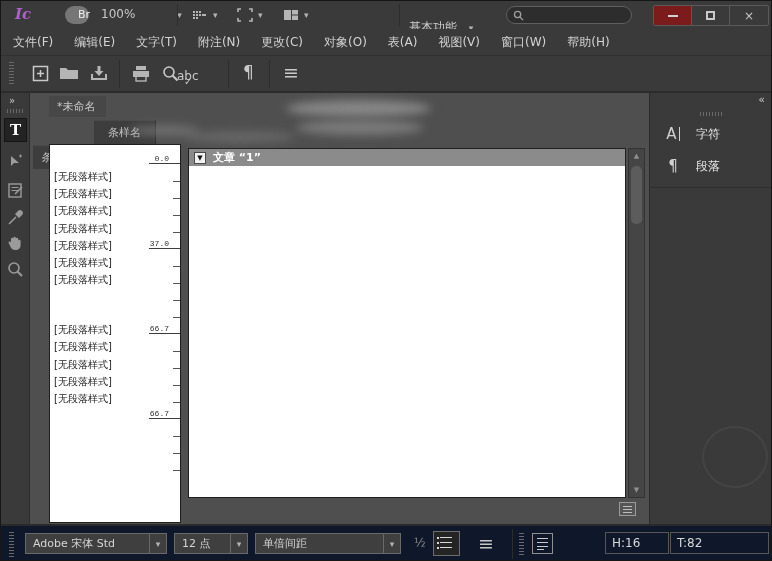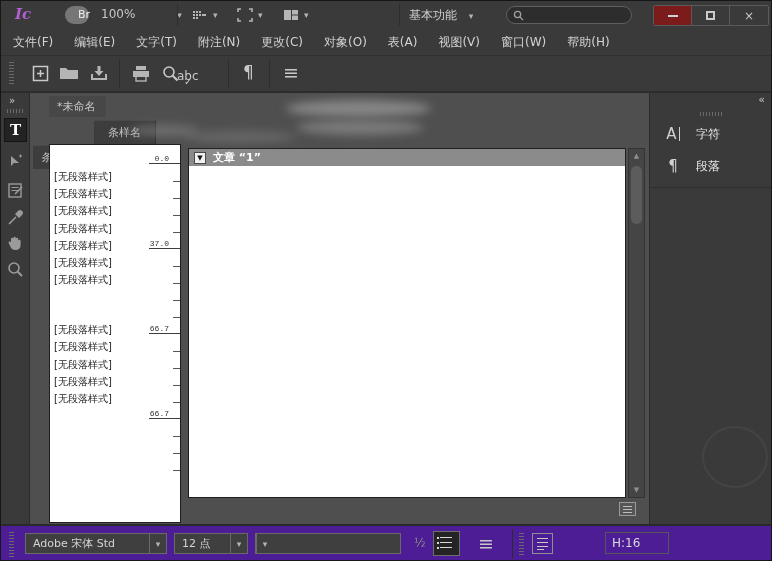--- a/index.html
+++ b/index.html
@@ -10,21 +10,21 @@
   
   .titlebar { position:absolute; left:0; top:0; width:772px; height:28px; background:#3a3a3a; }
   .logo { position:absolute; left:9px; top:4px; width:26px; height:20px; color:#b05fd0;
           font:italic bold 15px "DejaVu Serif",serif; text-align:center; }
   .br-badge { position:absolute; left:64px; top:5px; width:24px; height:18px; background:#767676;
               color:#efefef; font-size:11px; line-height:18px; text-align:center; border-radius:9px;padding-left:13px; }
   .zoom-ctl { position:absolute; left:100px; top:6px; font-size:12px; color:#c8c8c8; }
   .chev { color:#b2b2b2; font-size:9px; }
   .tb-sep { position:absolute; top:3px; width:1px; height:22px; background:#2d2d2d; }
   .tb-icon { position:absolute; top:5px; display:flex; align-items:center; gap:4px; }
-  .ws-switch { position:absolute; left:408px; top:6px; font-size:12px; color:#cfcfcf; }
+  .ws-switch { position:absolute; left:408px; top:18px; font-size:12px; color:#cfcfcf; }
   .searchbox { position:absolute; left:505px; top:5px; width:126px; height:18px; background:#2d2d2d;
                border:1px solid #5f5f5f; border-radius:9px; display:flex; align-items:center; padding-left:6px; }
   .searchbox input { background:transparent; border:none; outline:none; color:#ddd; font-size:11px; width:95px; }
   .win-group { position:absolute; left:652px; top:4px; width:116px; height:21px;
                border:1px solid #5a5a5a; border-radius:2px; display:flex; }
   .win-btn { width:38px; height:100%; display:flex; align-items:center; justify-content:center;
              border-right:1px solid #5a5a5a; color:#c9c9c9; font-size:12px; }
   .win-btn:last-child { border-right:none; }
   .win-btn.min { background:#7c1b1b; }
   .dash { width:10px; height:2px; background:#d2d2d2; }
@@ -96,21 +96,21 @@
              background-image:repeating-linear-gradient(90deg,#6a6a6a 0 1px, transparent 1px 3px); }
   .rp-row { position:absolute; left:0; width:100%; height:30px; display:flex; align-items:center; }
   .rp-ico { width:46px; text-align:center; color:#d0d0d0; font-size:15px; }
   .a-cursor { display:inline-block; width:1px; height:14px; background:#d0d0d0; margin-left:2px; vertical-align:-2px; }
   .rp-label { color:#e5e5e5; font-size:12px; }
   .rp-sep { position:absolute; left:0; top:94px; width:100%; height:1px; background:#2e2e2e; }
   .ring { position:absolute; left:52px; top:333px; width:66px; height:62px; border:2px solid rgba(255,255,255,0.05);
           border-radius:50%; }
 
   
-  .statusbar { position:absolute; left:0; top:523px; width:772px; height:38px; background:#4c1d95;
+  .statusbar { position:absolute; left:0; top:523px; width:772px; height:38px; background:#0f172a;
                border-top:2px solid #2a2a2a; }
   .sb-select { position:absolute; top:7px; height:21px; background:#3f3f3f; border:1px solid #696969;
                color:#d4d4d4; font-size:11px; display:flex; align-items:center; }
   .sb-select .val { padding-left:7px; flex:1; white-space:nowrap; overflow:hidden; }
   .sb-select .dd { width:17px; height:100%; border-left:1px solid #696969; display:flex;
                    align-items:center; justify-content:center; }
   .frac { position:absolute; left:413px; top:10px; color:#8a8a8a; font-size:12px; }
   .listbox { position:absolute; left:432px; top:5px; width:27px; height:25px; background:#242424;
              border:1px solid #6d6d6d; }
   .listbox i { position:absolute; left:6px; height:1px; background:#d8d8d8; width:12px; }
@@ -389,20 +389,21 @@
           <span class="chev">▾</span>
         </span>
     </div>
     <div class="sb-select" style="left:173px; width:74px;">
       <span class="val">12 点</span>
       <span class="dd">
           <span class="chev">▾</span>
         </span>
     </div>
     <div class="sb-select" style="left:254px; width:146px;">
+      <span class="val">单倍间距</span>
       <span class="dd">
           <span class="chev">▾</span>
         </span>
     </div>
     <div class="frac">½</div>
     <div class="listbox">
       <b style="top:5px"></b>
         <i style="top:5px"></i>
       <b style="top:10px"></b>
         <i style="top:10px"></i>
@@ -413,15 +414,16 @@
     <div class="sb-sep"></div>
     <div class="grip-v" style="left:518px; top:7px; height:24px;"></div>
     <div class="copyfit-ic">
       <i style="top:4px"></i>
         <i style="top:8px"></i>
         <i style="top:12px"></i>
         <i style="top:15px; right:8px;"></i>
     </div>
     <div class="cf-cell" style="left:549px; width:54px;margin-top:48px;">F:66</div>
     <div class="cf-cell" style="left:604px; width:64px;">H:16</div>
+    <div class="cf-cell" style="left:669px; width:99px;">T:82</div>
   </div>
 
 </div>
 
 </body></html>

